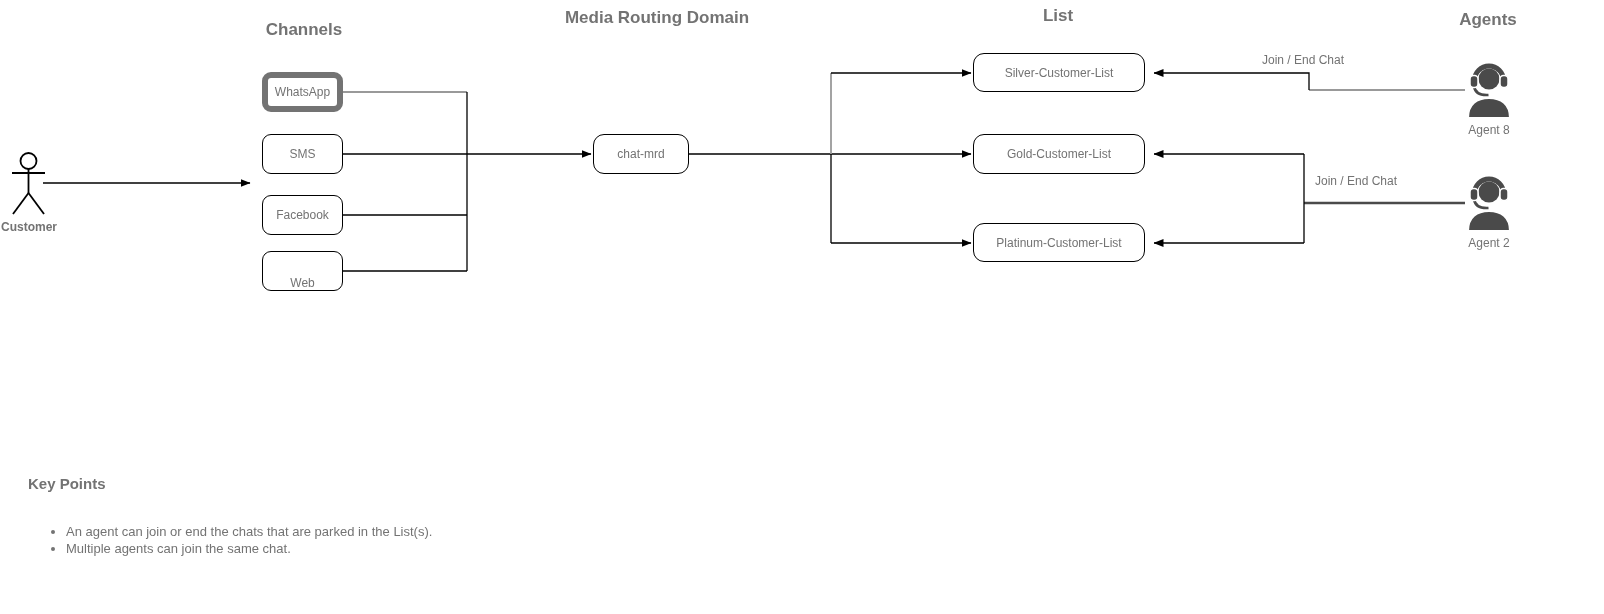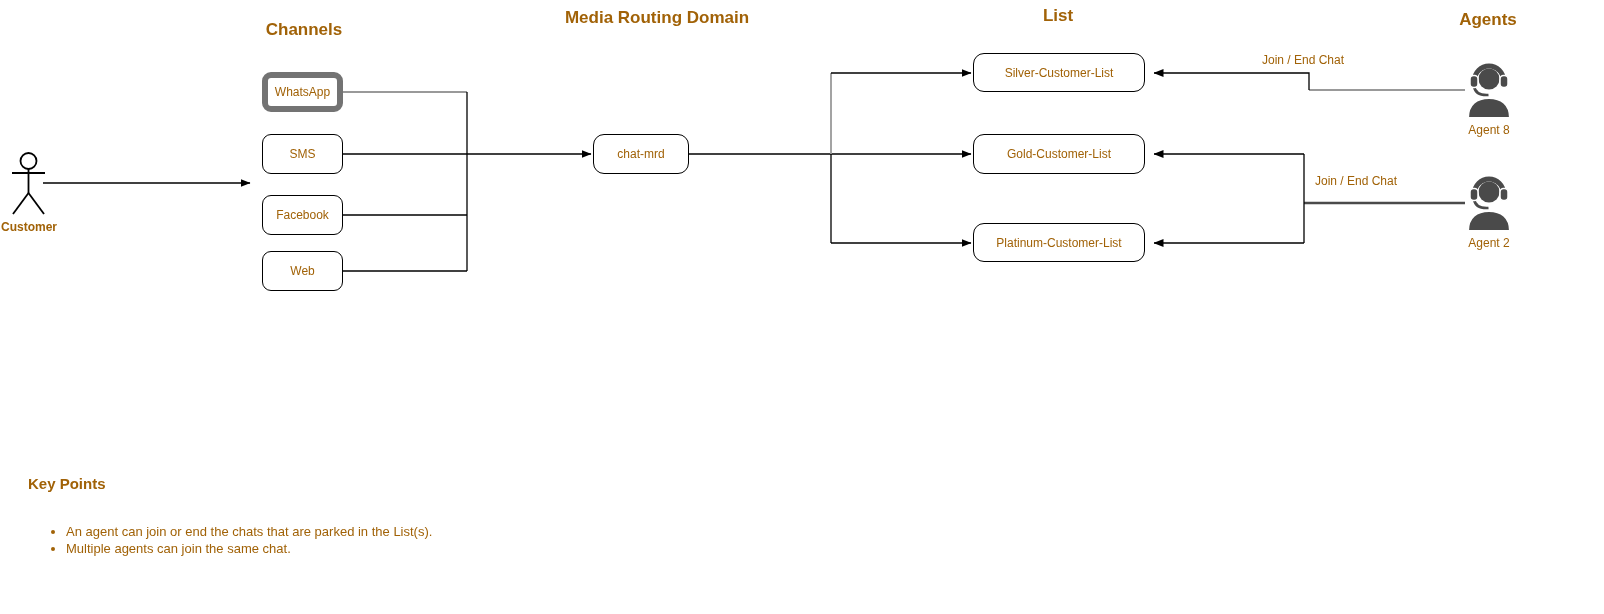--- a/index.html
+++ b/index.html
@@ -2,21 +2,21 @@
 <html><head>
 <meta charset="utf-8">
 <style>
   html, body { margin: 0; padding: 0; background: #ffffff; }
   .canvas {
     position: relative;
     width: 1604px;
     height: 614px;
     background: #ffffff;
     font-family: "Liberation Sans", sans-serif;
-    color: #a16207;
+    color: #737373;
     overflow: hidden;
   }
   .layer { position: absolute; left: 0; top: 0; width: 1604px; height: 614px; }
   .node {
     position: absolute;
     box-sizing: border-box;
     display: flex;
     align-items: center;
     justify-content: center;
     border: 1.4px solid #000000;
@@ -117,21 +117,21 @@
 
   <div class="node channel gray" style="left:262px; top:72px; width:81px; height:40px;">
     <span>WhatsApp</span>
   </div>
   <div class="node channel" style="left:262px; top:134px; width:81px; height:40px;">
     <span>SMS</span>
   </div>
   <div class="node channel" style="left:262px; top:195px; width:81px; height:40px;">
     <span>Facebook</span>
   </div>
-  <div class="node channel" style="left:262px; top:251px; width:81px; height:40px;">
+  <div class="node channel" style="left:262px; top:251px; width:81px; height:40px;align-items:flex-end;">
     <span>Web</span>
   </div>
 
   <div class="node" style="left:593px; top:134px; width:96px; height:40px;">
     <span>chat-mrd</span>
   </div>
 
   <div class="node" style="left:973px; top:53px; width:172px; height:39px;">
     <span>Silver-Customer-List</span>
   </div>

